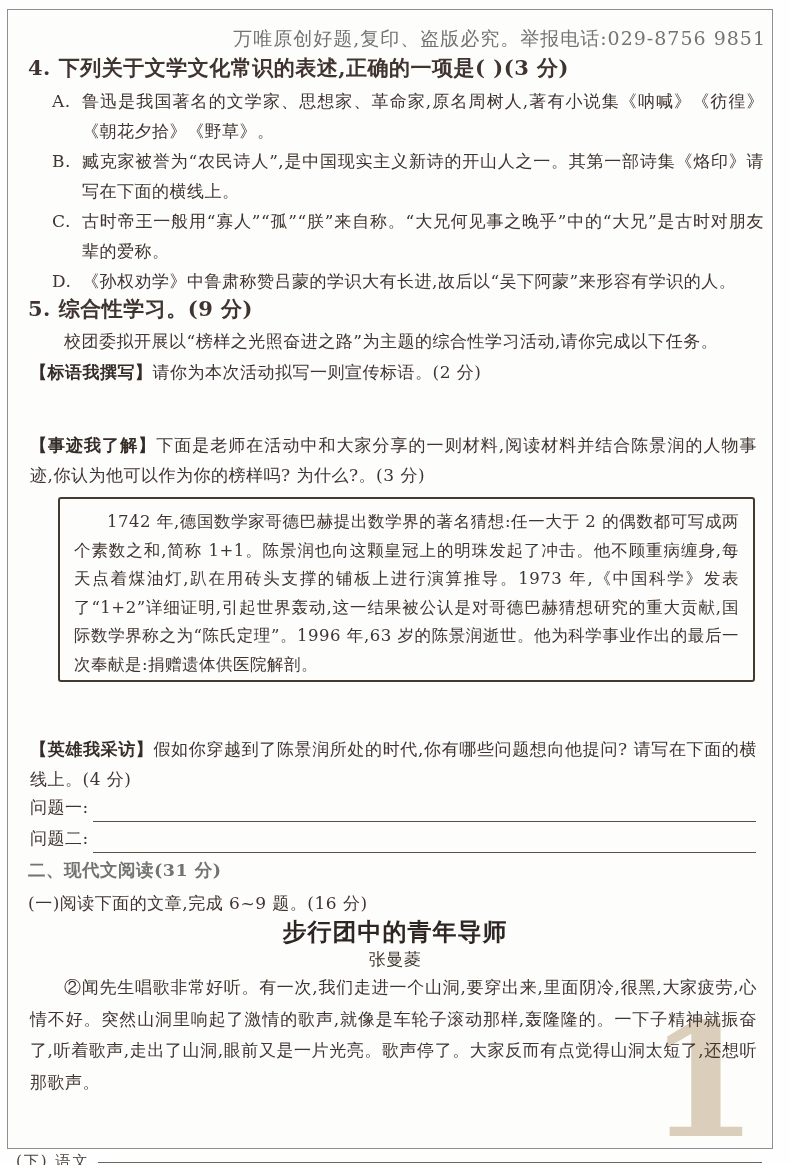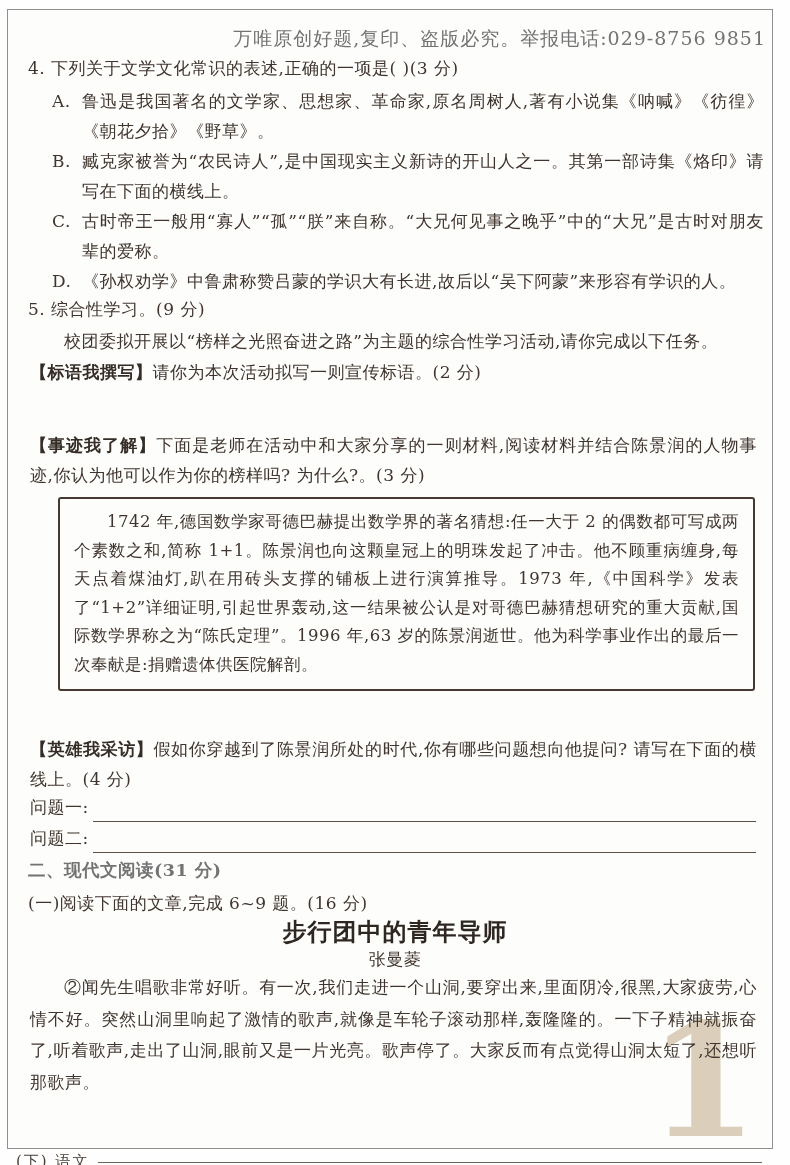--- a/index.html
+++ b/index.html
@@ -12,27 +12,27 @@
   }
   .page-frame{
     position:absolute;left:7px;top:9px;width:766px;height:1140px;
     border:1px solid #8f8f8f;background:#fdfdfc;box-sizing:border-box;
   }
   .abs{position:absolute;z-index:2;}
   .txt{font-size:17px;line-height:30px;letter-spacing:0.5px;}
   .justify{text-align:justify;}
   .indent2{text-indent:2em;}
   .blabel{font-weight:bold;color:#352c26;}
-  .stem{font-size:17px;line-height:26px;letter-spacing:0.5px;}
+  .stem{font-size:21px;line-height:26px;letter-spacing:0.5px;font-weight:bold;}
   .opt-row{display:flex;align-items:flex-start;}
   .opt-label{width:30px;flex:0 0 30px;}
   .opt-text{flex:1;}
   .material-box{
     border:2px solid #46392f;border-radius:3px;background:transparent;
-    padding:9px 14px 10px 14px;box-sizing:border-box;
+    padding:9px 14px 1px 14px;box-sizing:border-box;
   }
   .material-box .txt{line-height:28.5px;font-size:16.5px;}
   .blank-row{display:flex;align-items:flex-end;}
   .blank-line{flex:1;border-bottom:1.2px solid #5c5046;height:22px;margin-left:4px;}
   .center{text-align:center;}
   .sec-head{font-weight:bold;color:#737373;font-size:17.5px;letter-spacing:0.5px;}
   .art-title{font-weight:bold;color:#2e2721;font-size:24px;letter-spacing:1px;}
   .em-dots{
     text-emphasis:filled dot;-webkit-text-emphasis:filled dot;
     text-emphasis-position:under right;-webkit-text-emphasis-position:under;

